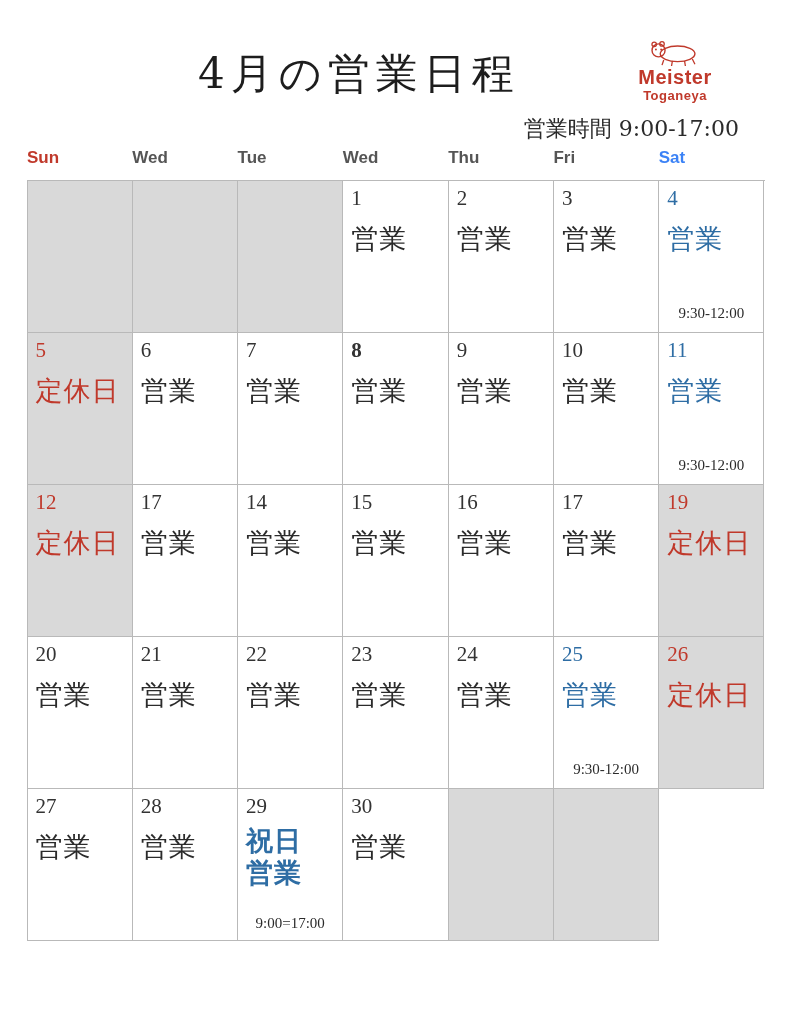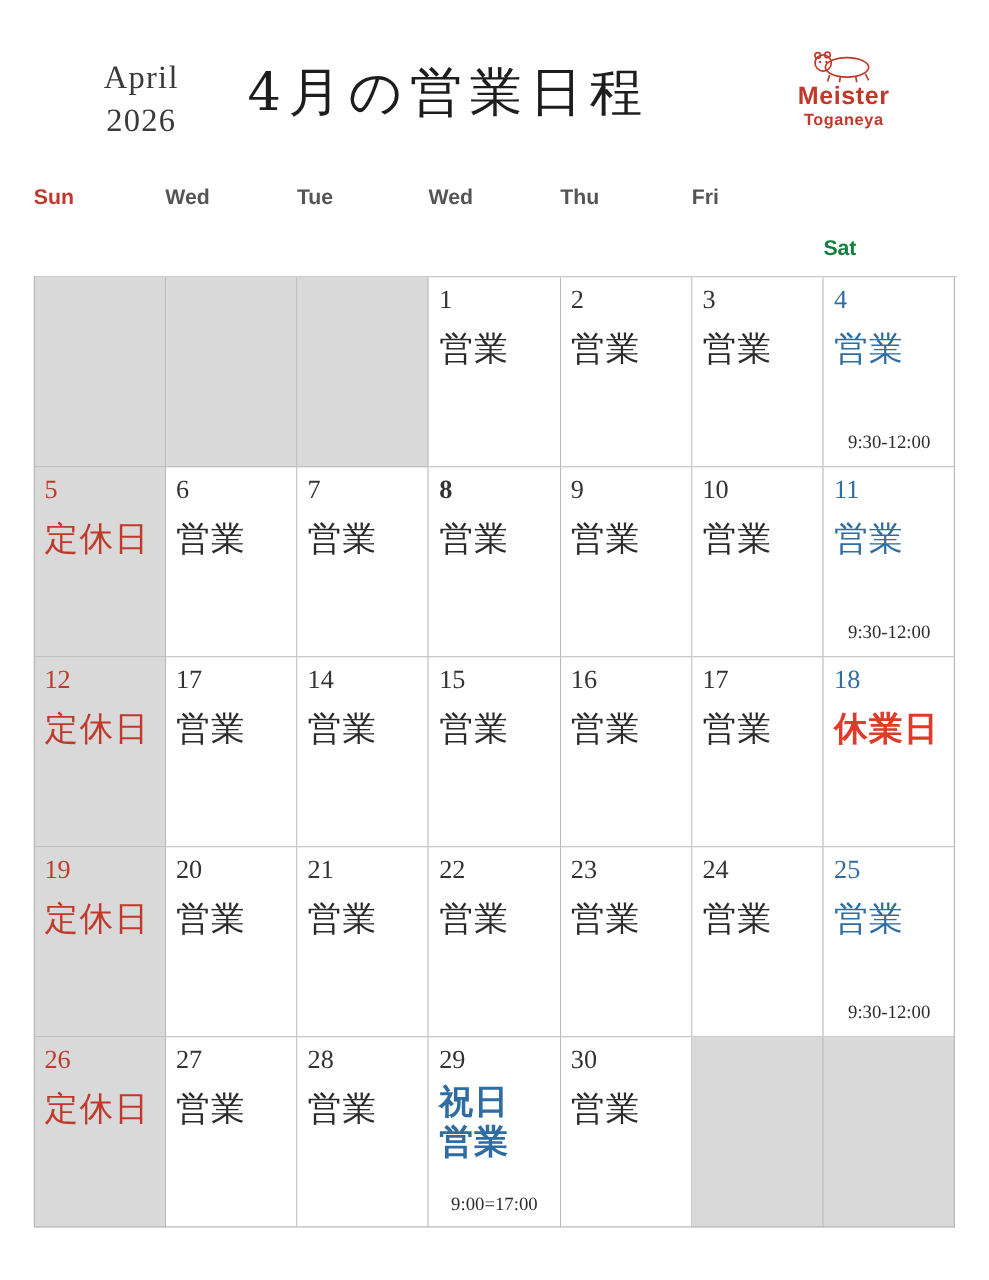--- a/index.html
+++ b/index.html
@@ -102,21 +102,21 @@
   }
   .weekday {
     text-align: left;
     font-family: "Liberation Sans", sans-serif;
     font-weight: bold;
     font-size: 17px;
     color: #555555;
     padding-bottom: 6px;
   }
   .weekday.sun { color: #c0392b; }
-  .weekday.sat { color: #15803d; margin-top: 41px; }
+  .weekday.sat { color: #3b82f6; }
 
   
   .calendar {
     width: 737px;
     margin: 0 auto;
     display: grid;
     grid-template-columns: repeat(7, 1fr);
     border-top: 1px solid #b9b9b9;
     border-left: 1px solid #b9b9b9;
   }
@@ -167,41 +167,38 @@
   }
   .sub-time.tight { bottom: 8px; }
 </style>
 </head>
 <body>
 
 <div class="page">
 
   <div class="header">
 
-    <div class="month-en">
-      <span>April</span>
-      <span class="yr">2026</span>
-    </div>
 
     <div class="title-jp">4月の営業日程</div>
 
     <div class="brand">
       <svg class="bear" viewBox="0 0 70 30" width="64" height="26">
         <ellipse cx="38" cy="16" rx="20" ry="9" fill="none" stroke="#c0392b" stroke-width="1.6"></ellipse>
         <circle cx="16" cy="12" r="7.5" fill="none" stroke="#c0392b" stroke-width="1.6"></circle>
         <circle cx="11" cy="5" r="2.6" fill="none" stroke="#c0392b" stroke-width="1.5"></circle>
         <circle cx="20" cy="4.5" r="2.6" fill="none" stroke="#c0392b" stroke-width="1.5"></circle>
         <circle cx="13" cy="11" r="1.1" fill="#c0392b"></circle>
         <circle cx="19" cy="11" r="1.1" fill="#c0392b"></circle>
         <path d="M22 23 l-2 6 M32 24 l-1 6 M46 24 l1 6 M55 22 l3 6" stroke="#c0392b" stroke-width="1.5" fill="none"></path>
       </svg>
       <div class="brand-main">Meister</div>
       <div class="brand-sub">Toganeya</div>
     </div>
 
+    <div class="hours">営業時間 9:00-17:00</div>
   </div>
 
   <div class="weekdays">
       <div class="weekday sun">Sun</div>
       <div class="weekday ">Wed</div>
       <div class="weekday ">Tue</div>
       <div class="weekday ">Wed</div>
       <div class="weekday ">Thu</div>
       <div class="weekday ">Fri</div>
       <div class="weekday sat">Sat</div>
@@ -274,24 +271,20 @@
         <div class="status">営業</div>
       </div>
       <div class="cell">
         <div class="daynum">16</div>
         <div class="status">営業</div>
       </div>
       <div class="cell">
         <div class="daynum">17</div>
         <div class="status">営業</div>
       </div>
-      <div class="cell">
-        <div class="daynum sat">18</div>
-        <div class="status holiday-red">休業日</div>
-      </div>
       <div class="cell shaded">
         <div class="daynum sun">19</div>
         <div class="status red">定休日</div>
       </div>
       <div class="cell">
         <div class="daynum">20</div>
         <div class="status">営業</div>
       </div>
       <div class="cell">
         <div class="daynum">21</div>

